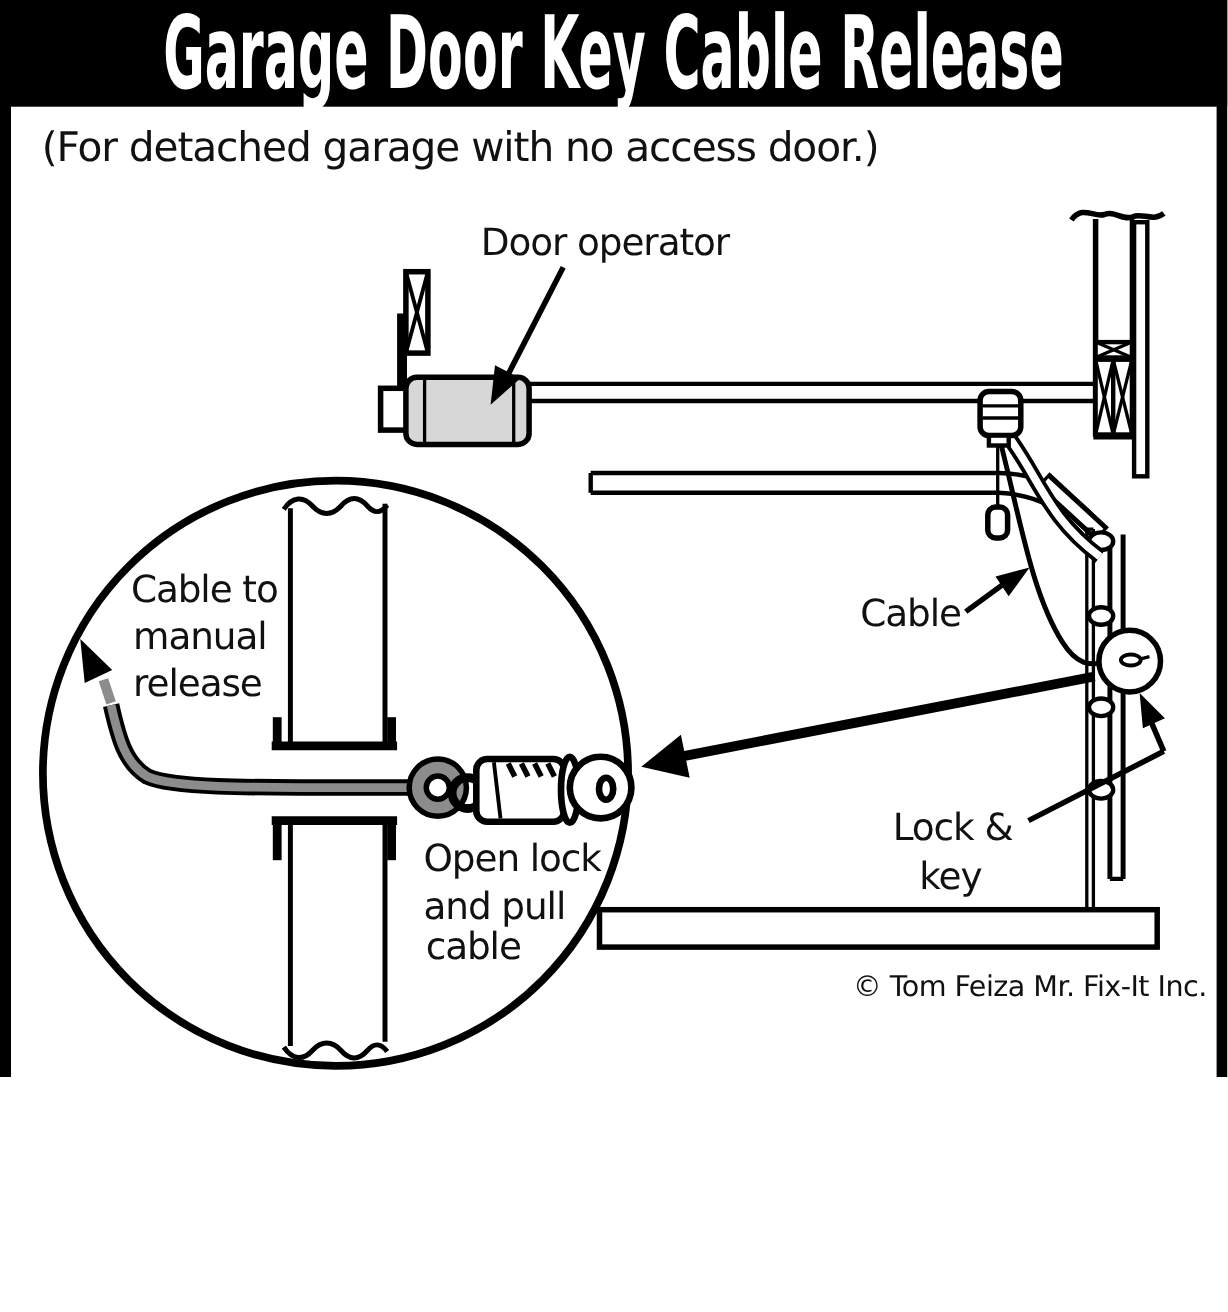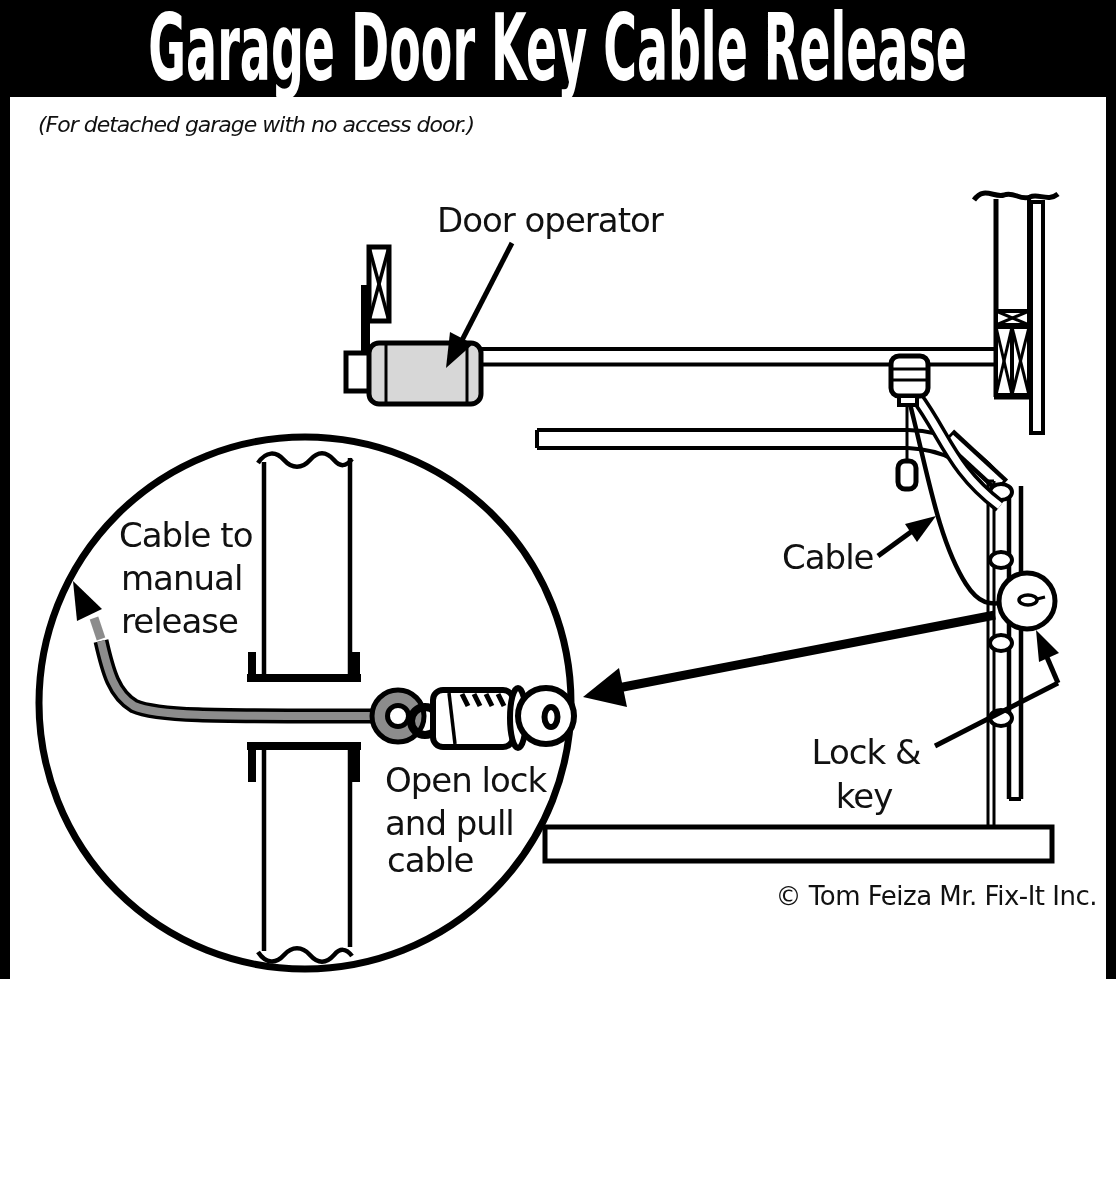--- a/index.html
+++ b/index.html
@@ -5,22 +5,22 @@
   html,body{margin:0;padding:0;background:#fff;}
   .page{position:relative;width:1116px;height:979px;background:#fff;overflow:hidden;
         font-family:"DejaVu Sans",sans-serif;color:#111;}
   .frame{position:absolute;top:0;left:0;width:1116px;height:1147px;box-sizing:border-box;
          border-left:10px solid #000;border-right:10px solid #000;border-bottom:14px solid #000;
          background:#fff;z-index:1;}
   .banner{position:absolute;top:0;left:0;width:1116px;height:97px;background:#000;
           display:flex;align-items:center;justify-content:center;z-index:2;}
   .banner .title{color:#fff;font-weight:bold;font-size:92px;white-space:nowrap;
                  transform:scaleX(0.5);transform-origin:center;letter-spacing:0px;line-height:1;}
-  .subtitle{position:absolute;left:38px;top:112px;font-size:22px;letter-spacing:-1px;
-            white-space:nowrap;z-index:3;font-style:italic;}
+  .subtitle{position:absolute;left:38px;top:112px;font-size:37px;letter-spacing:-1px;
+            white-space:nowrap;z-index:3;}
   .art{position:absolute;top:0;left:0;z-index:3;}
   .instr{position:absolute;left:50px;top:1002px;width:1020px;font-size:38px;letter-spacing:-1px;
          line-height:1.75;z-index:3;white-space:nowrap;}
   .figcode{position:absolute;left:14px;top:1097px;font-size:38px;letter-spacing:-1px;z-index:3;}
   svg text{font-family:"DejaVu Sans",sans-serif;fill:#111;}
 </style>
 </head>
 <body>
 
 <div class="page">

